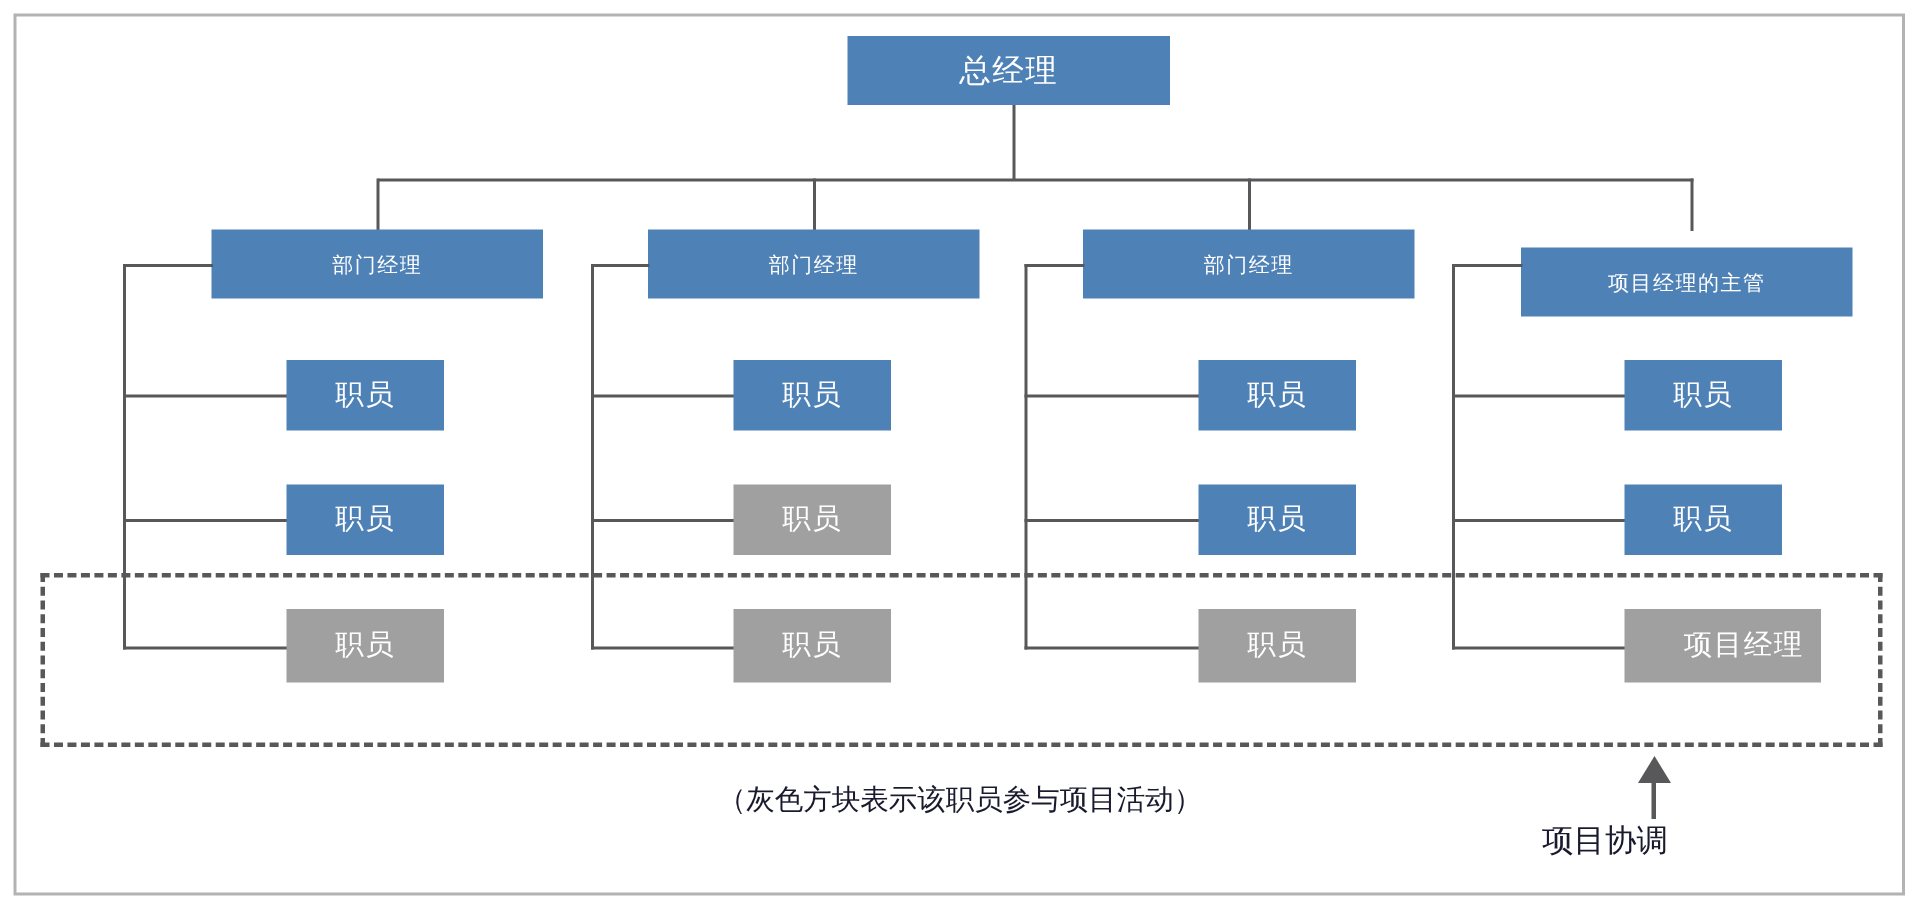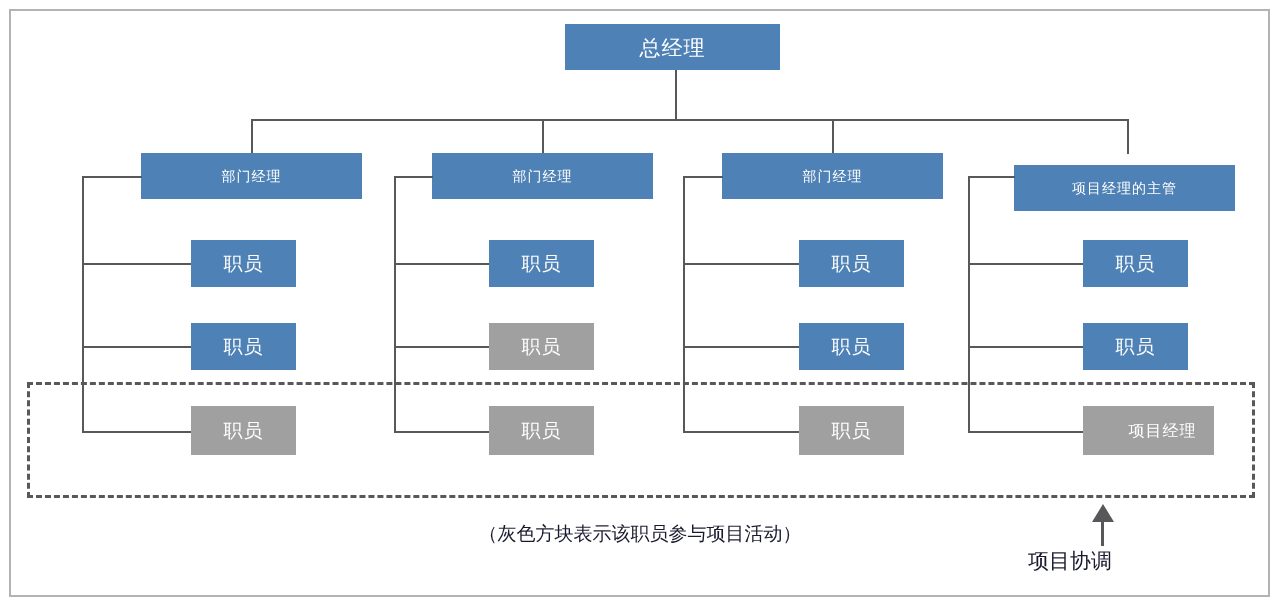--- a/index.html
+++ b/index.html
@@ -52,21 +52,21 @@
     letter-spacing: 1px;
     line-height: 1;
     text-rendering: optimizeLegibility;
   }
   .node.blue  { background: #4E81B5; }
   .node.gray  { background: #A0A0A0; }
 
   .node.top        { font-size: 21px; }
   .node.manager    { font-size: 14px; }
   .node.staff      { font-size: 19px; }
-  .node.pm         { font-size: 16px; padding-left: 28px; }
+  .node.pm         { font-size: 19px; padding-left: 28px; }
 
   
   .line {
     position: absolute;
     background: #58585a;
   }
   .line.h { height: 2px; }
   .line.v { width: 2px; }
 
   

